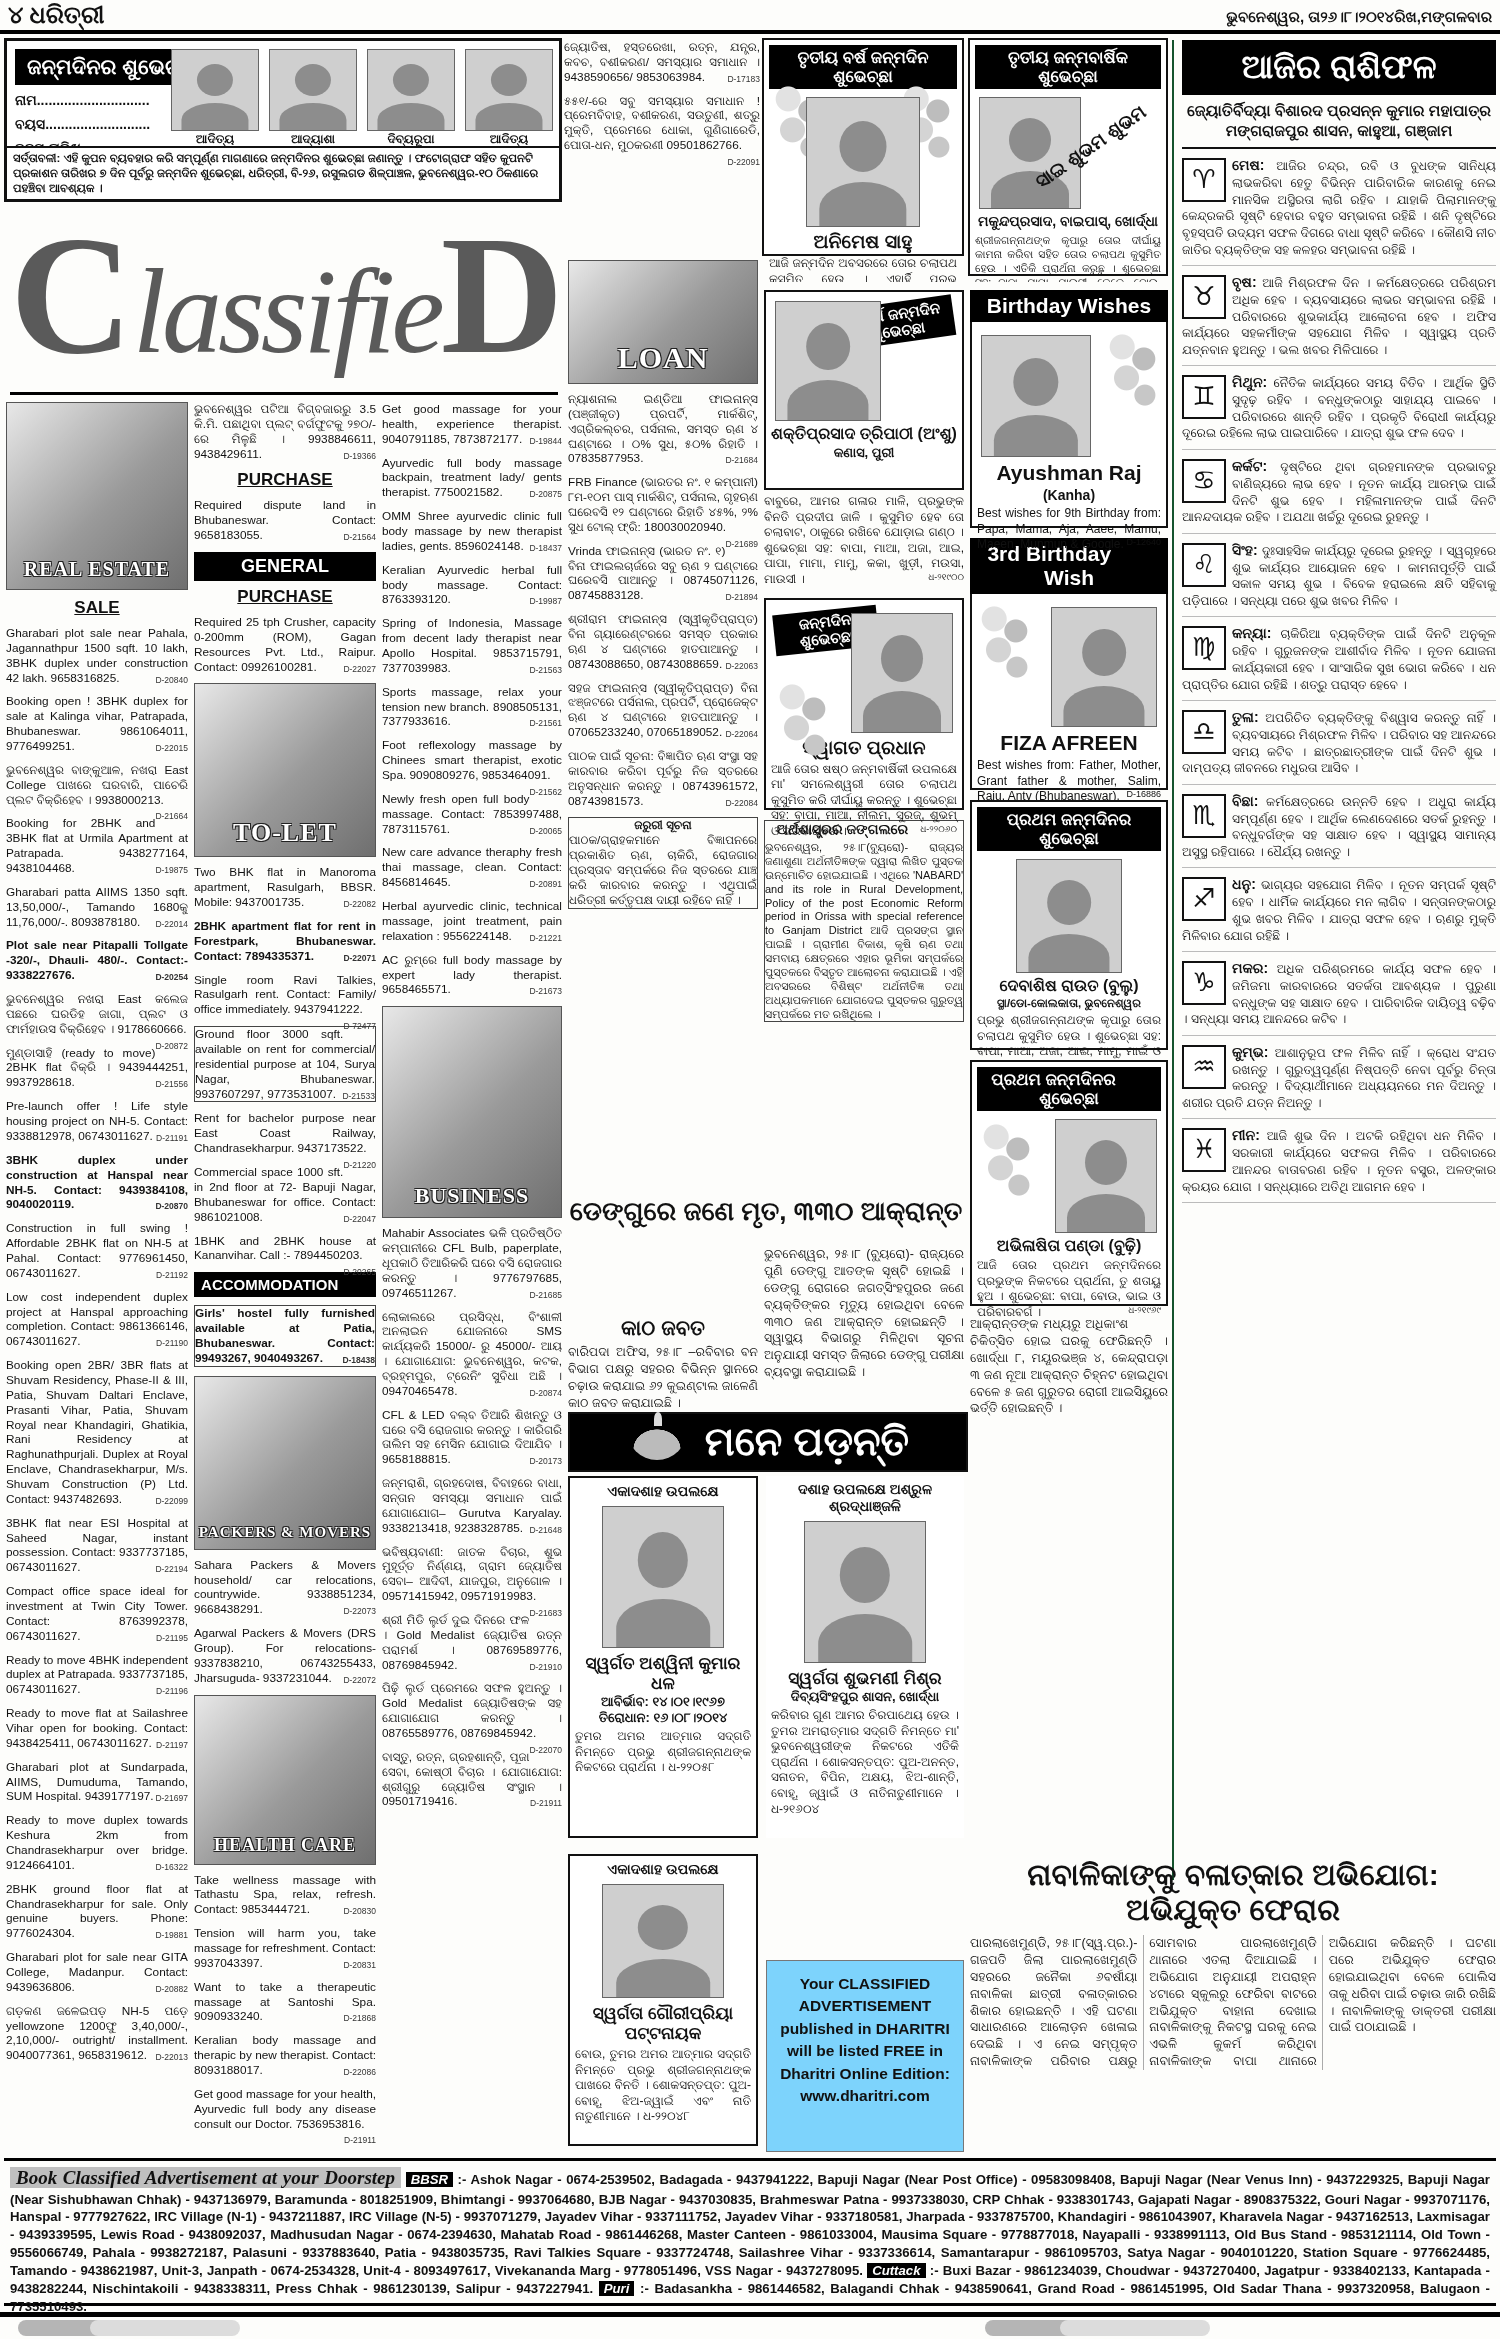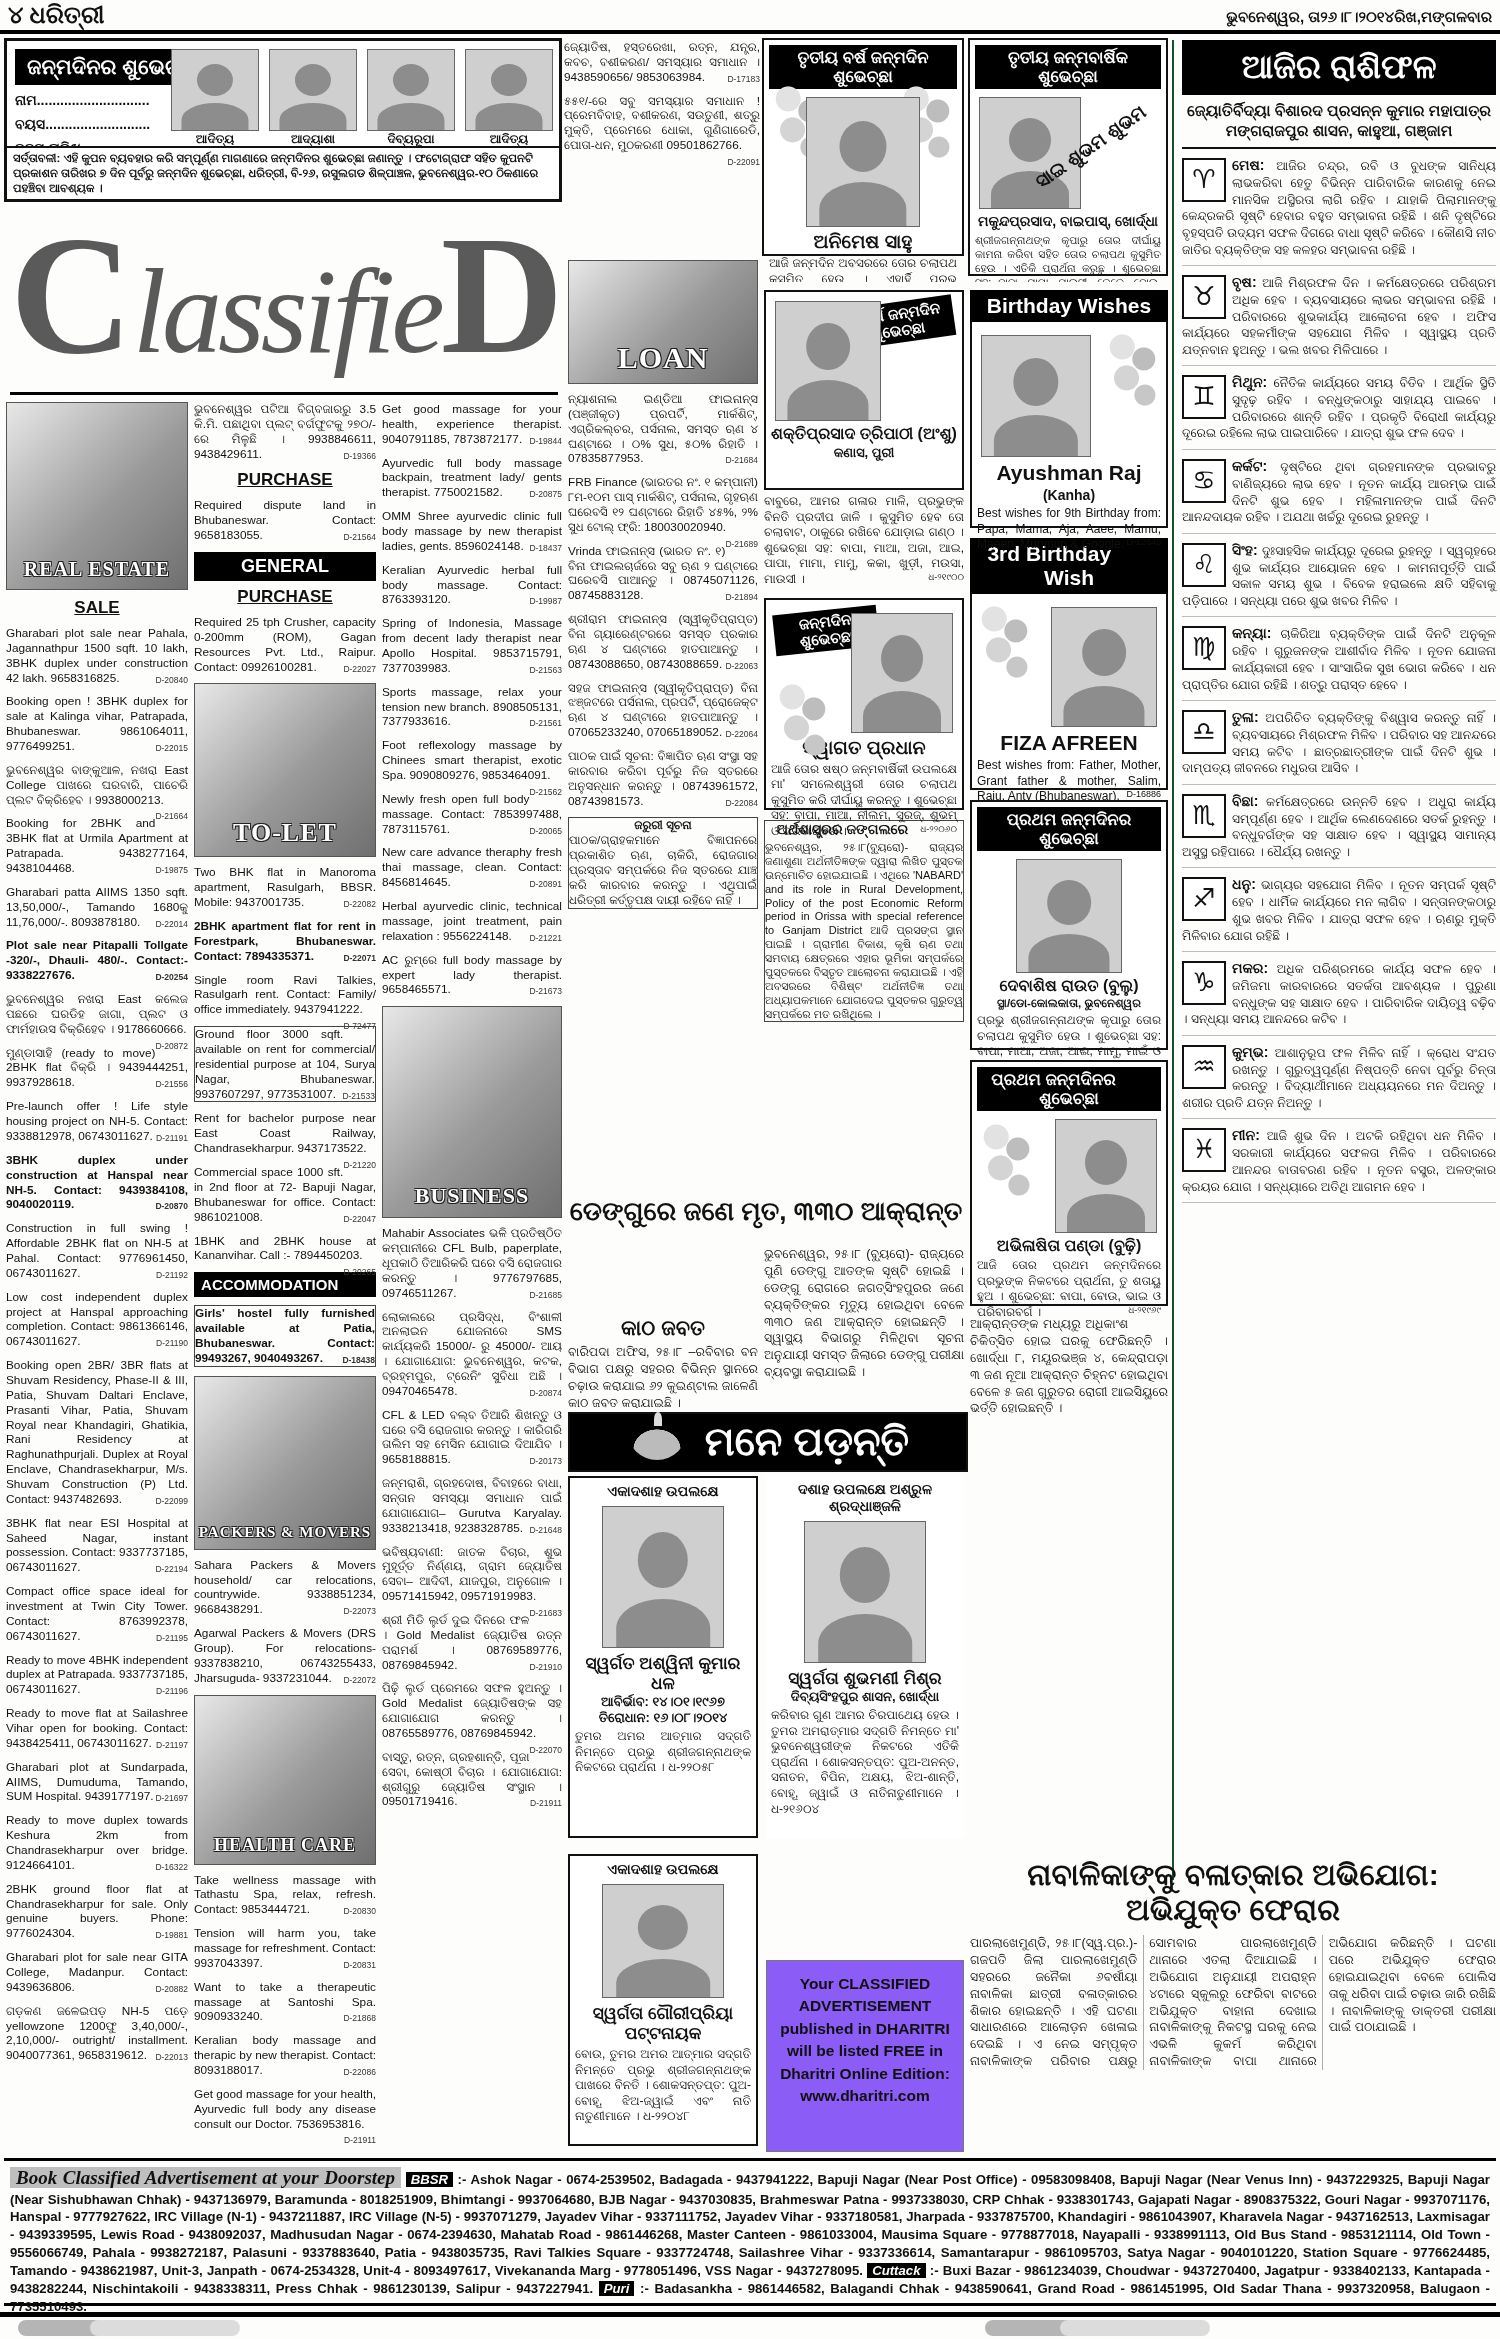--- a/index.html
+++ b/index.html
@@ -73,21 +73,21 @@
   .memo .occ{font-size:14px;font-weight:bold;text-align:center;}
   .memo .mphoto{width:120px;height:140px;margin:6px auto;}
   .memo .mname{font-size:17px;font-weight:bold;text-align:center;}
   .memo .mline{font-size:13px;font-weight:bold;text-align:center;}
   .memo .mmsg{font-size:12px;line-height:1.3;text-align:justify;margin-top:3px;}
   
   #mane{background:#000;color:#fff;display:flex;align-items:center;justify-content:center;font-size:40px;font-weight:bold;border:2px solid #111;}
   #mane .lamp{width:60px;height:36px;margin-right:18px;background:radial-gradient(ellipse at 50% 70%,#bbb 0 55%,transparent 56%);border-radius:0 0 30px 30px;position:relative;}
   #mane .lamp::after{content:"";position:absolute;left:46%;top:-12px;width:8px;height:14px;background:#ddd;border-radius:50% 50% 0 0;}
   
-  #freebox{background:#8b5cf6;border:1px solid #777;text-align:center;font-weight:bold;font-size:15.5px;line-height:1.45;padding:12px 6px;box-sizing:border-box;}
+  #freebox{background:#7dd3fc;border:1px solid #777;text-align:center;font-weight:bold;font-size:15.5px;line-height:1.45;padding:12px 6px;box-sizing:border-box;}
   
   #booking{left:4px;top:2158px;width:1492px;height:148px;border-top:3px solid #000;border-bottom:3px solid #000;padding:4px 6px;box-sizing:border-box;font-size:13.2px;line-height:1.35;text-align:justify;}
   #booking .lead{background:#bfbfbf;font-family:"Liberation Serif","DejaVu Serif",serif;font-style:italic;font-weight:bold;font-size:19px;padding:0 6px;}
   .tag{background:#000;color:#fff;font-weight:bold;font-style:italic;padding:0 5px;}
   #booking b{font-weight:bold;}
   #bot-rule{left:0;top:2312px;width:1500px;height:5px;background:#000;}
   .blob{top:2320px;height:16px;width:150px;background:#b5b5b5;border-radius:8px;}
   .blob.b2{background:#dcdcdc;}
 </style>
 </head>

